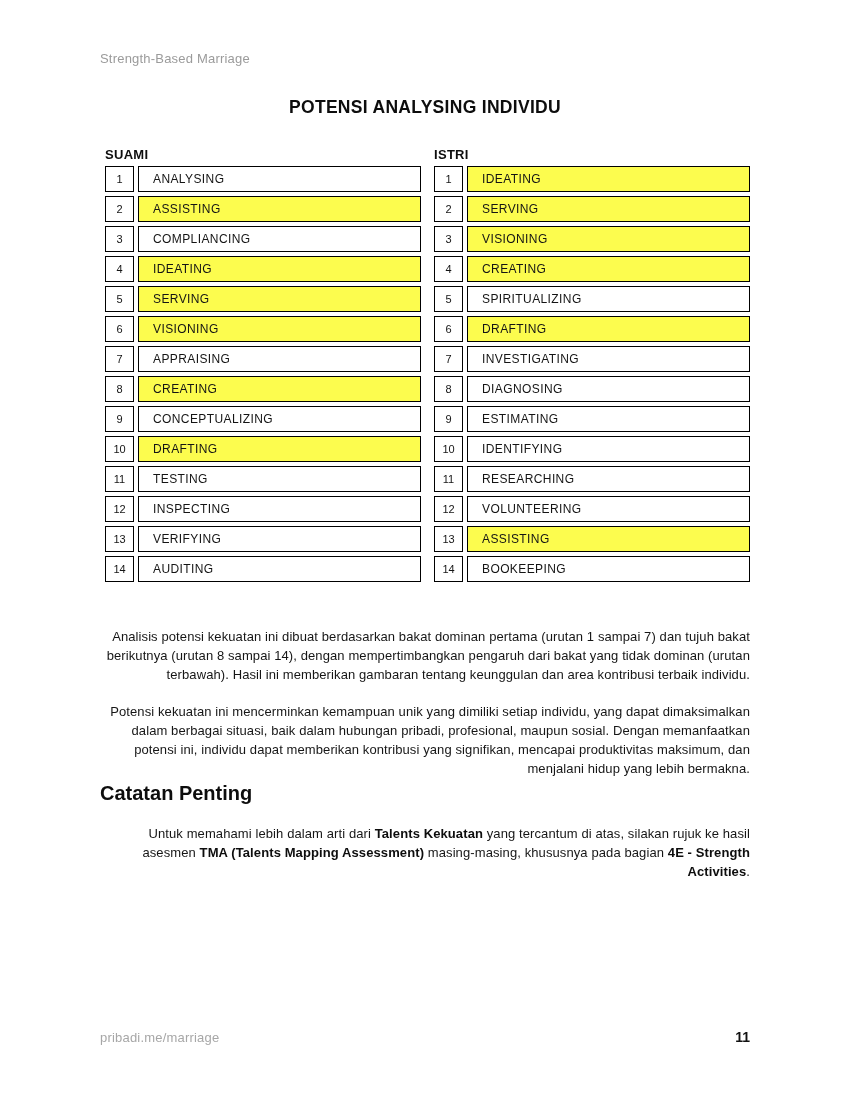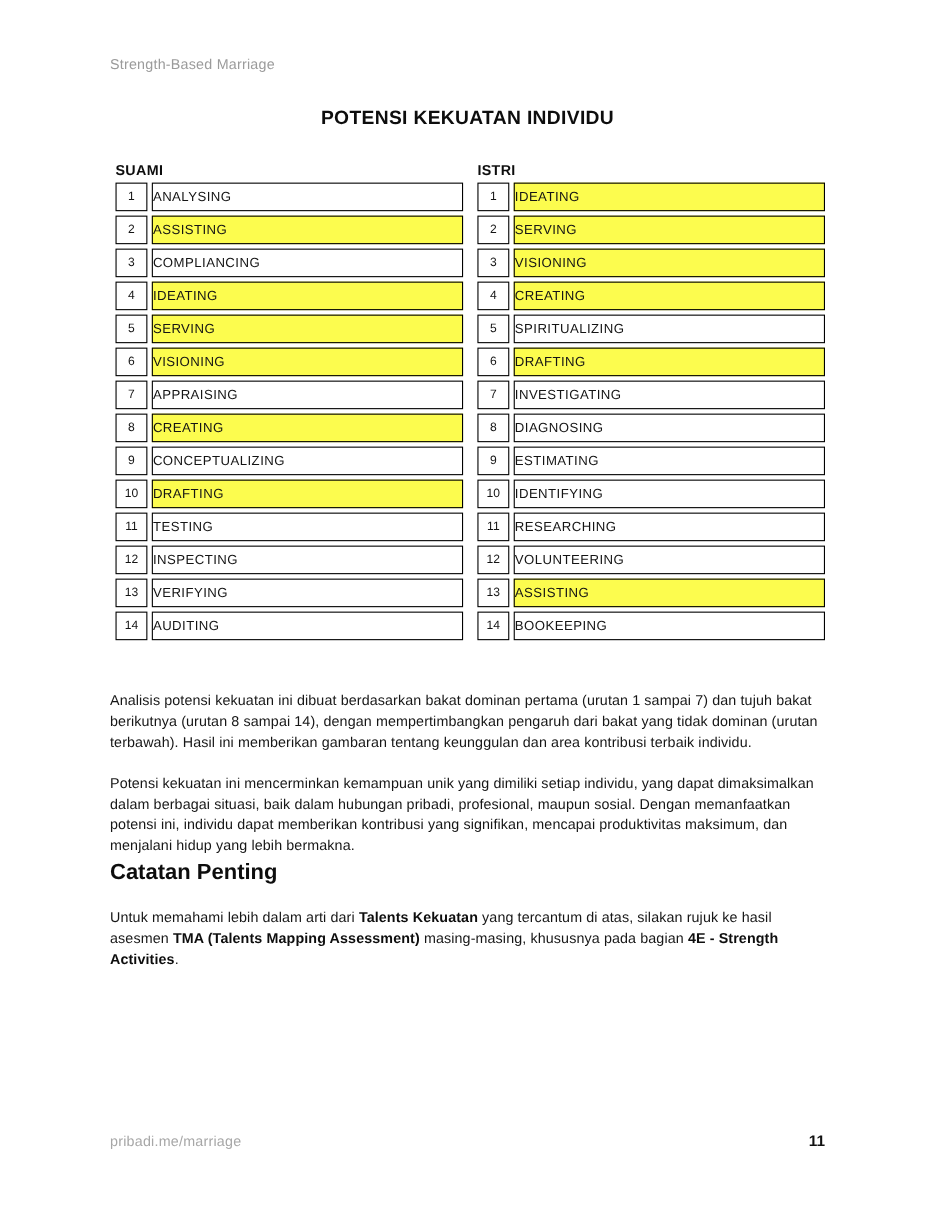--- a/index.html
+++ b/index.html
@@ -56,29 +56,31 @@
     display: flex;
     align-items: center;
     background: #ffffff;
   }
   .cell.num {
     justify-content: center;
     font-size: 11px;
     color: #141414;
   }
   .cell.name {
+    padding-left: 14px;
     font-size: 12px;
     letter-spacing: 0.4px;
     color: #141414;
   }
   .body-para {
     font-size: 13px;
     line-height: 19px;
     color: #161616;
     letter-spacing: 0.1px;
+    text-align: right;
   }
   .para-1 { margin-top: 45px; }
   .para-2 { margin-top: 18px; }
   .section-heading {
     margin-top: 4px;
     font-size: 20px;
     font-weight: 700;
     color: #0d0d0d;
   }
   .para-3 { margin-top: 19px; }
@@ -104,21 +106,21 @@
   }
 </style>
 </head>
 <body>
 
 <div class="page">
   <div class="content">
 
     <div class="doc-header">Strength-Based Marriage</div>
 
-    <h1 class="title">POTENSI KEKUATAN INDIVIDU</h1>
+    <h1 class="title">POTENSI ANALYSING INDIVIDU</h1>
 
     <div class="tables-row">
       <section class="strength-table">
         <div class="table-title">SUAMI</div>
         <div class="grid">
             <div class="cell num">1</div>
             <div class="cell name">ANALYSING</div>
             <div class="cell num">2</div>
             <div class="cell name" style="background: rgb(252, 252, 78);">ASSISTING</div>
             <div class="cell num">3</div>

